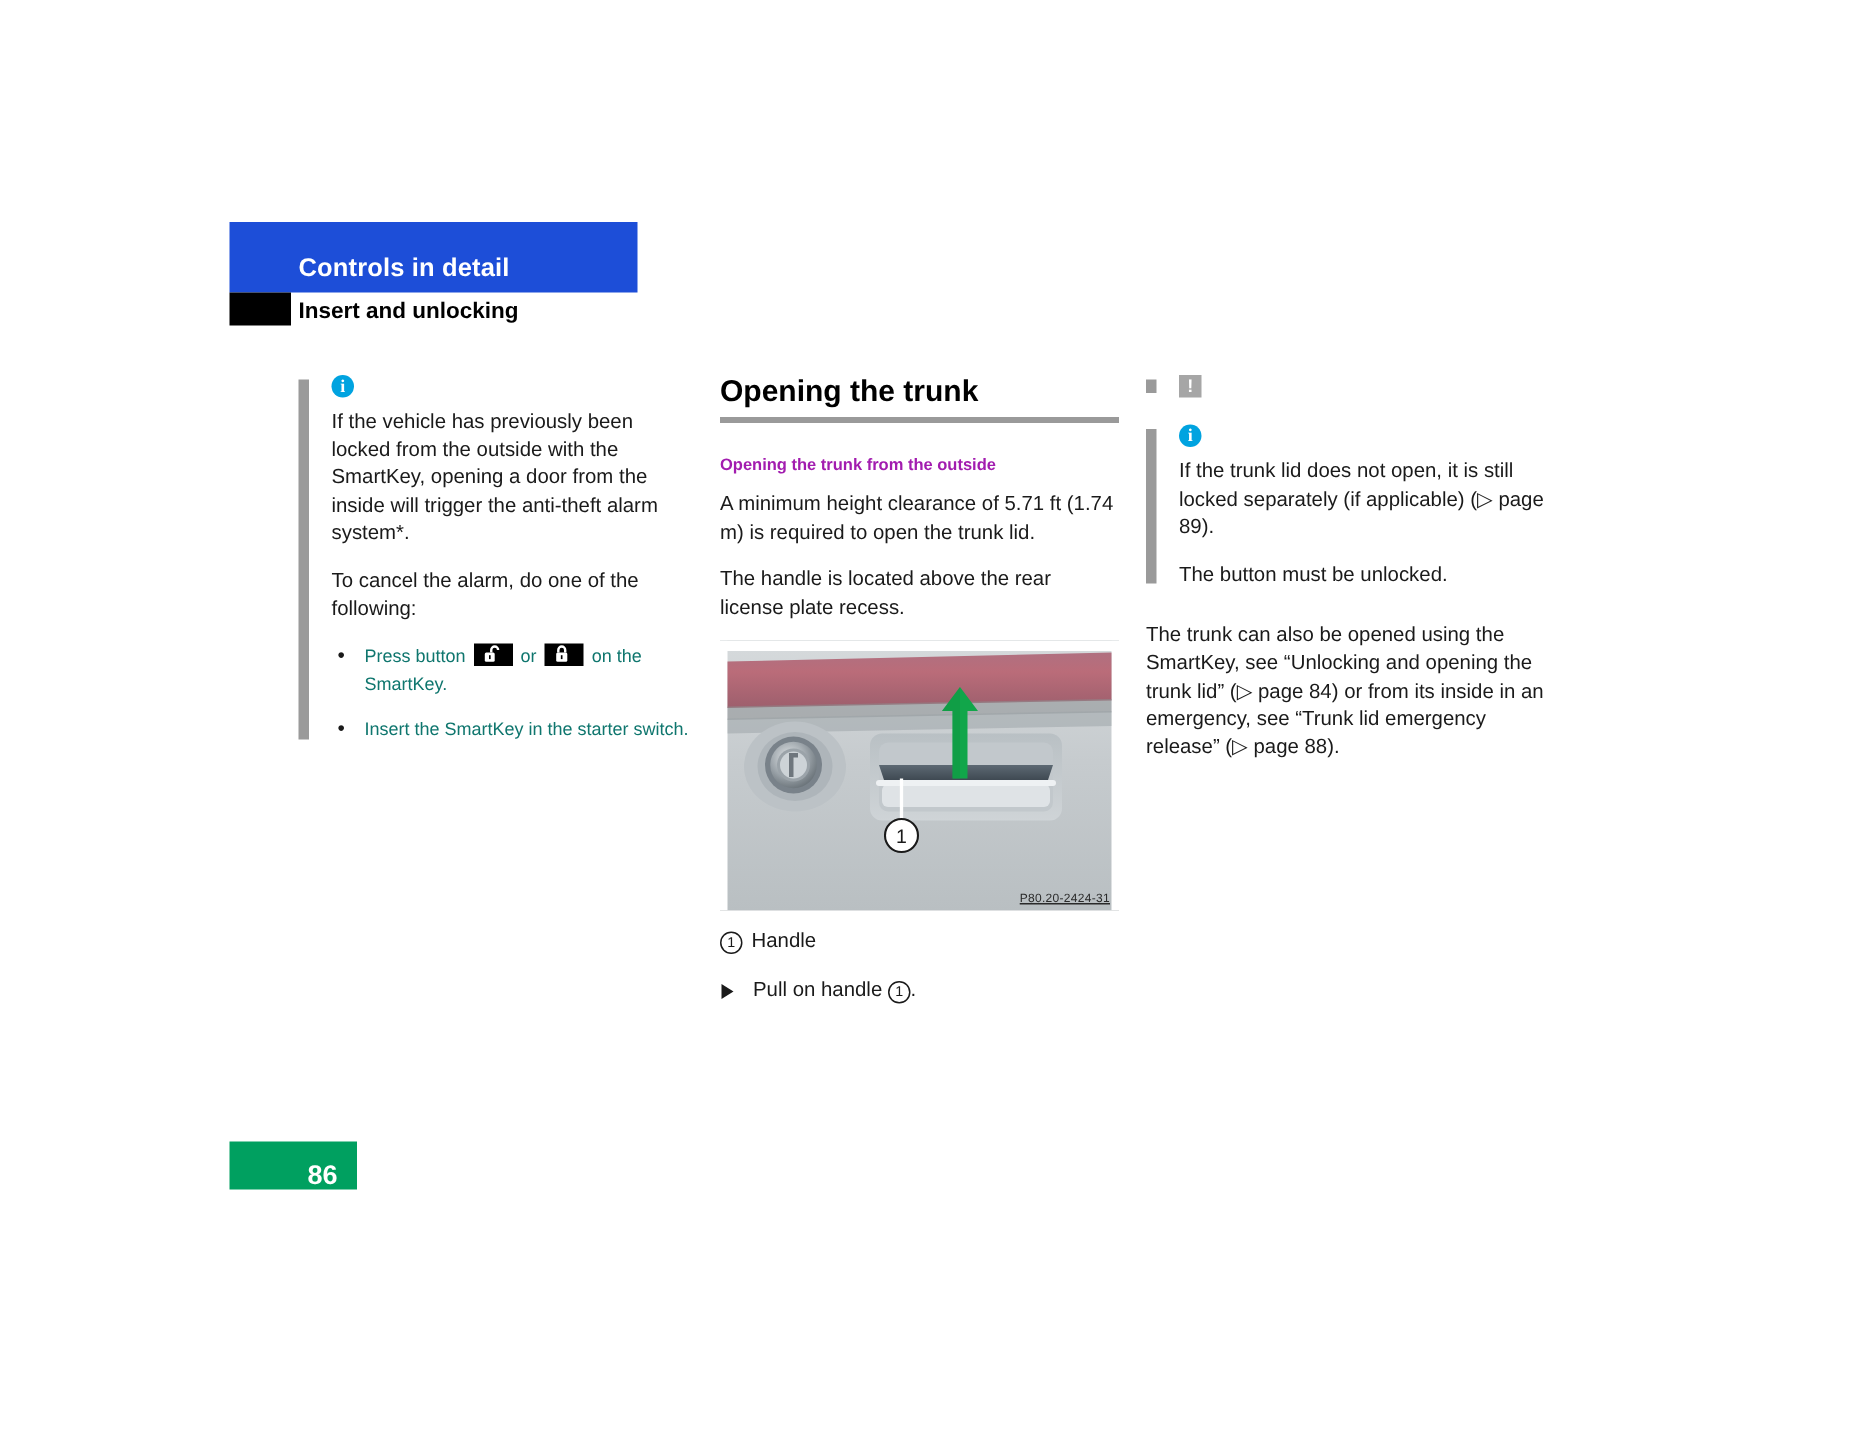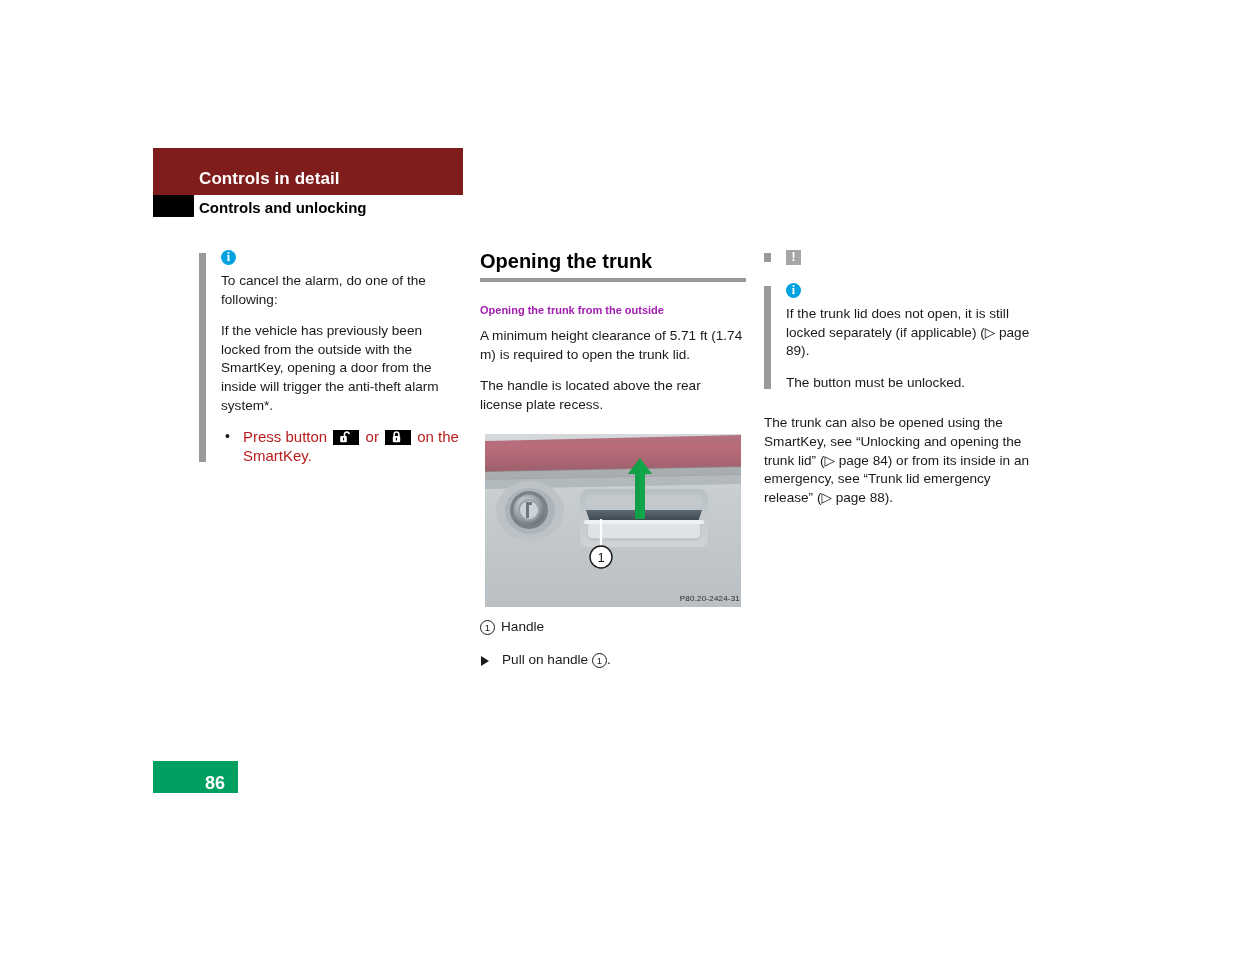--- a/index.html
+++ b/index.html
@@ -14,23 +14,23 @@
     font-family: "Liberation Sans", sans-serif;
     color: #000000;
     -webkit-font-smoothing: antialiased;
   }
 
   
   .header-green {
     position: absolute;
     left: 153px;
     top: 148px;
-    width: 310px;
+    width: 272px;
     height: 47px;
-    background: #7f1d1d;
+    background: #1d4ed8;
   }
   .header-green .chapter-title {
     position: absolute;
     left: 46px;
     top: 21px;
     font-size: 17px;
     font-weight: bold;
     color: #ffffff;
     letter-spacing: 0.1px;
   }
@@ -127,23 +127,23 @@
   
   ul.bullets {
     margin: 0;
     padding: 0;
     list-style: none;
   }
   ul.bullets li {
     position: relative;
     padding-left: 22px;
     margin-bottom: 12px;
-    font-size: 15px;
+    font-size: 12px;
     line-height: 18.6px;
-    color: #b91c1c;
+    color: #0f766e;
   }
   ul.bullets li::before {
     content: "\2022";
     position: absolute;
     left: 4px;
     top: -1px;
     font-size: 14px;
     color: #1a1a1a;
   }
 
@@ -188,20 +188,21 @@
     background: #c8ccce;
   }
   .fig-code {
     position: absolute;
     right: 6px;
     bottom: 4px;
     font-family: "Liberation Sans", sans-serif;
     font-size: 8px;
     color: #2a2a2a;
     letter-spacing: 0.2px;
+    text-decoration: underline;
   }
 
   
   .callout-num {
     display: inline-block;
     width: 13px;
     height: 13px;
     border: 1.1px solid #1a1a1a;
     border-radius: 50%;
     font-size: 9.5px;
@@ -260,30 +261,30 @@
     color: #ffffff;
   }
 </style>
 </head>
 <body>
 
 <div class="header-green">
   <div class="chapter-title">Controls in detail</div>
 </div>
 <div class="header-black-square"></div>
-<div class="section-title">Controls and unlocking</div>
+<div class="section-title">Insert and unlocking</div>
 
 <div class="col col-left">
 
   <div class="note">
     <div class="rail"></div>
     <span class="note-icon-info"></span>
 
+    <p class="body">If the vehicle has previously been locked from the outside with the SmartKey, opening a door from the inside will trigger the anti-theft alarm system*.</p>
     <p class="body">To cancel the alarm, do one of the following:</p>
-    <p class="body">If the vehicle has previously been locked from the outside with the SmartKey, opening a door from the inside will trigger the anti-theft alarm system*.</p>
 
     <ul class="bullets">
       <li>
         <span>Press button</span>
         <span class="keybtn">
           <svg width="14" height="13" viewBox="0 0 14 13" aria-hidden="true">
             <path d="M5.5 5.0 V3.3 a2.3 2.3 0 0 1 4.6 0" fill="none" stroke="#ffffff" stroke-width="1.6"></path>
             <rect x="1.2" y="5.0" width="6.6" height="6.2" rx="1" fill="#ffffff"></rect>
             <rect x="4.0" y="6.8" width="1.1" height="2.6" fill="#000000"></rect>
           </svg>
@@ -291,20 +292,21 @@
         <span>or</span>
         <span class="keybtn">
           <svg width="14" height="13" viewBox="0 0 14 13" aria-hidden="true">
             <path d="M3.2 5.0 V3.3 a2.3 2.3 0 0 1 4.6 0 V5.0" fill="none" stroke="#ffffff" stroke-width="1.6"></path>
             <rect x="1.8" y="5.0" width="7.4" height="6.2" rx="1" fill="#ffffff"></rect>
             <rect x="4.9" y="6.8" width="1.1" height="2.6" fill="#000000"></rect>
           </svg>
         </span>
         <span>on the SmartKey.</span>
       </li>
+      <li>Insert the SmartKey in the starter switch.</li>
     </ul>
   </div>
 
 </div>
 
 <div class="col col-mid">
 
   <div class="h-main">Opening the trunk</div>
   <div class="h-rule"></div>
 

